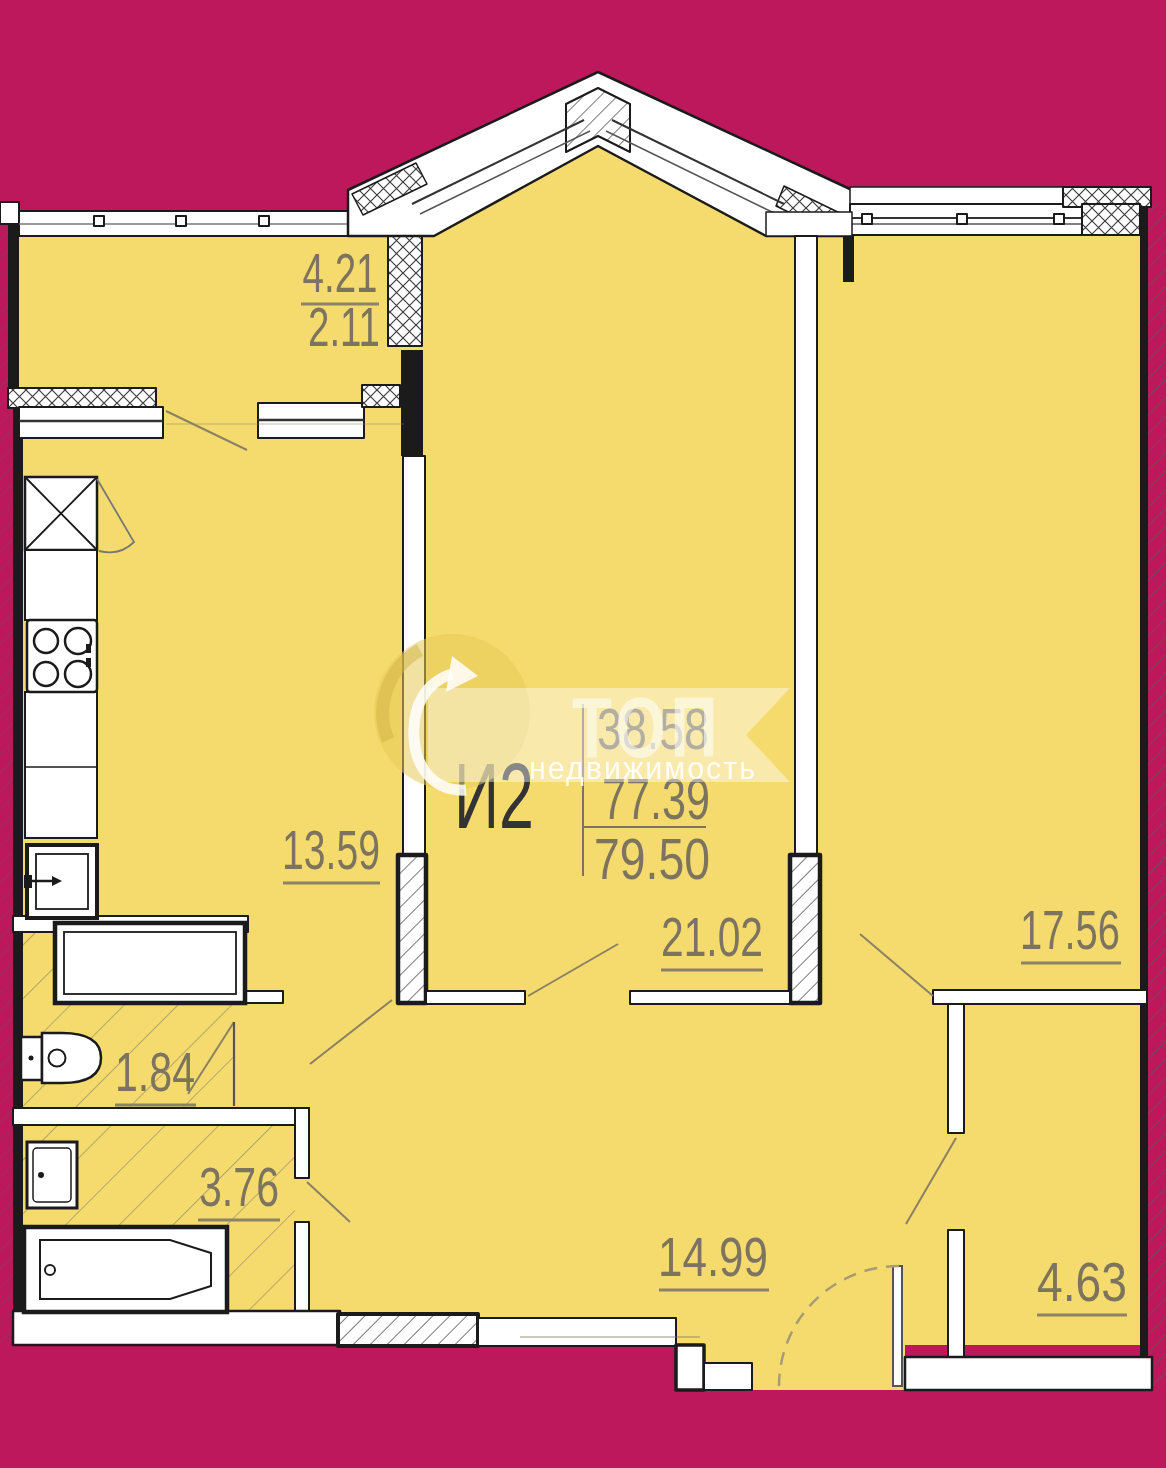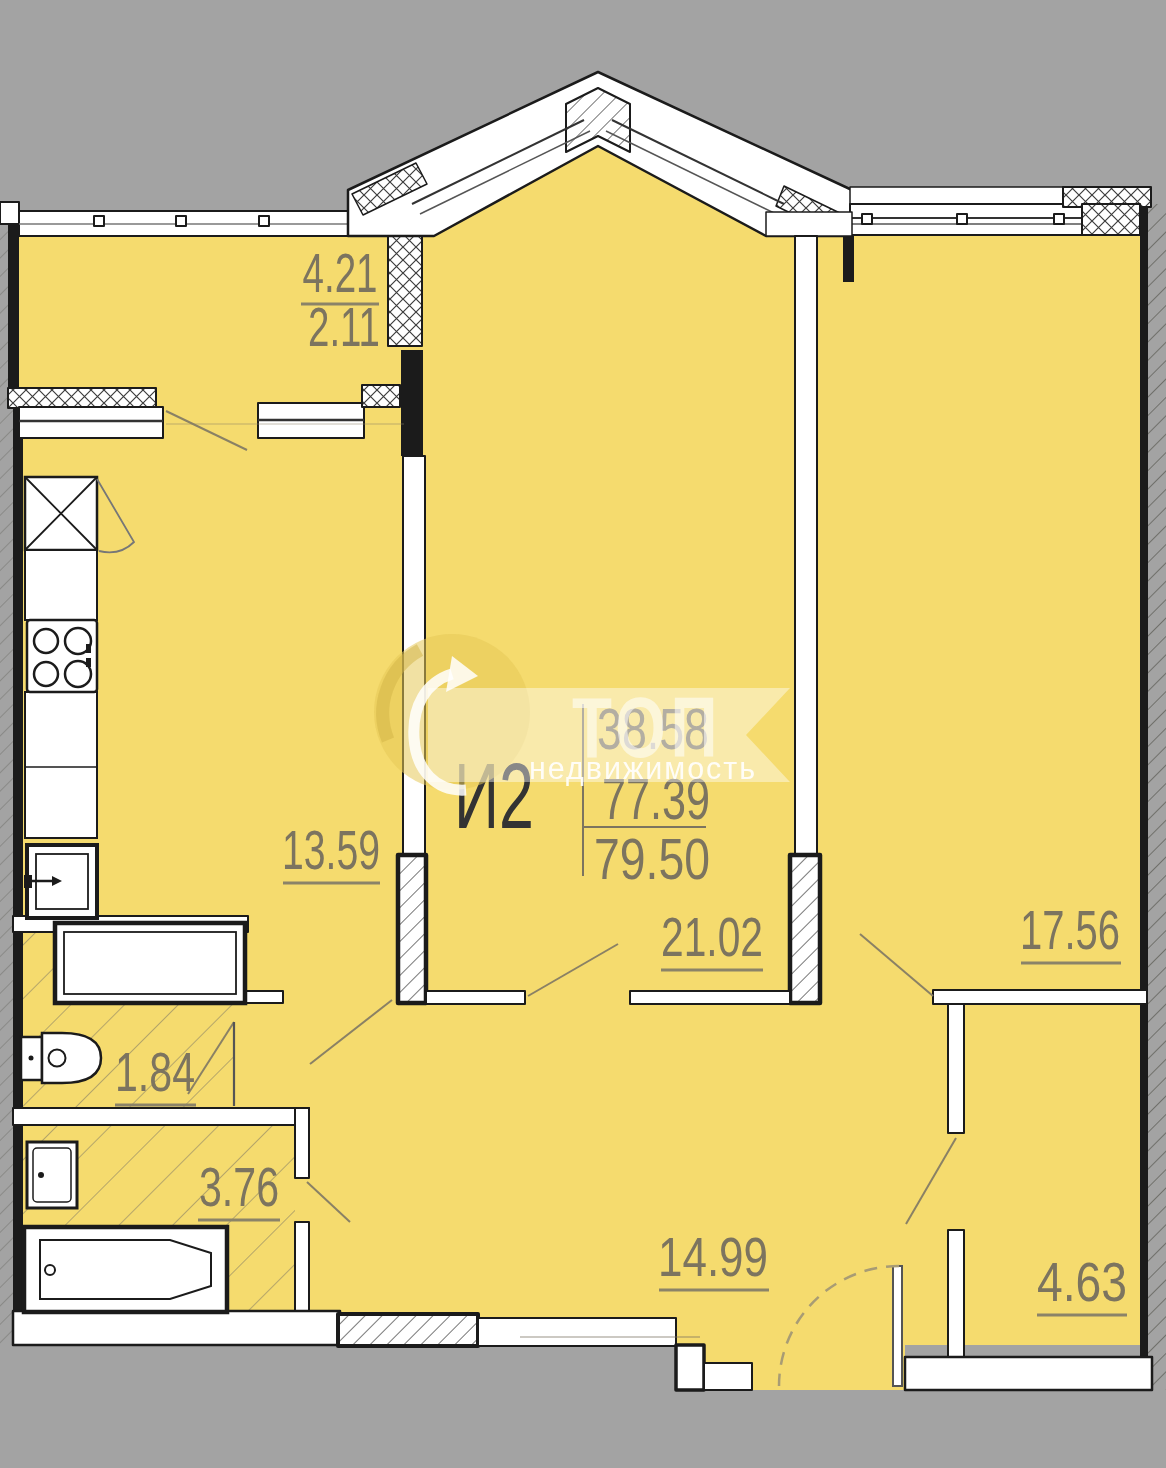--- a/index.html
+++ b/index.html
@@ -1,16 +1,16 @@
 <!DOCTYPE html>
 <html><head>
 <meta charset="utf-8">
 <style>
   html,body{margin:0;padding:0;background:#ffffff;width:1166px;height:1468px;overflow:hidden;}
-  #stage{position:relative;width:1166px;height:1468px;background:#a3a3a3;}
+  #stage{position:relative;width:1166px;height:1468px;background:#be185d;}
   svg{display:block;}
   text{font-family:"Liberation Sans","DejaVu Sans",sans-serif;}
   .lbl{fill:#7c745f;font-size:56px;}
   .num{fill:#7c745f;font-size:58px;}
   .unitlbl{fill:#333333;font-size:92px;}
   .ul{stroke:#8b8368;stroke-width:3;}
   .wm-brand{fill:rgba(255,255,255,0.55);font-size:86px;font-weight:bold;letter-spacing:6px;}
   .wm-sub{fill:rgba(255,255,255,0.9);font-size:31px;letter-spacing:2px;}
 </style>
 </head>

